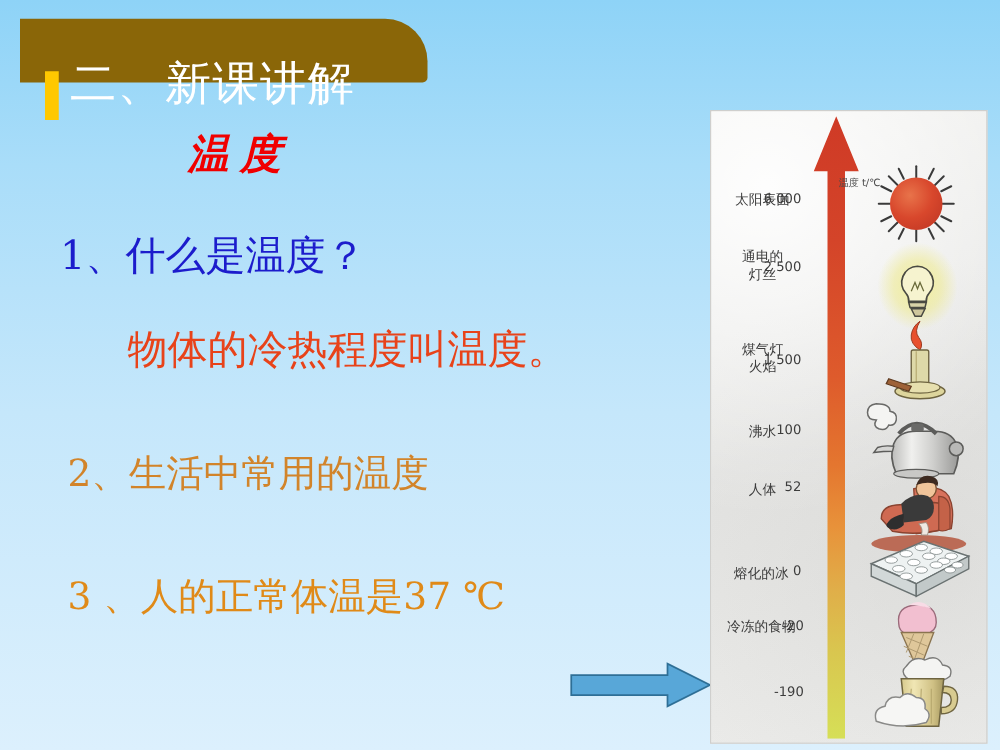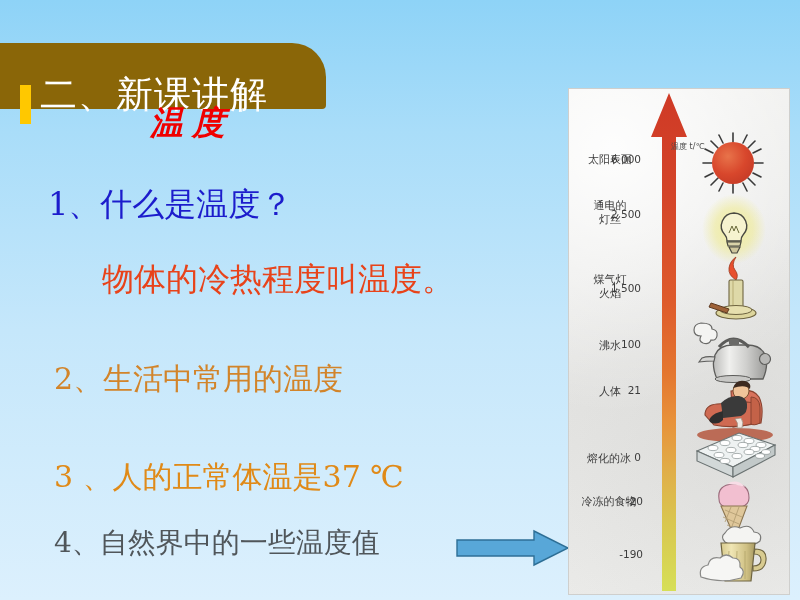--- a/index.html
+++ b/index.html
@@ -16,28 +16,27 @@
     position: relative;
     width: 800px;
     height: 600px;
     background: linear-gradient(to bottom, #8ED3F7 0%, #A9DDF9 22%, #C5E7FB 55%, #DCF0FD 100%);
     overflow: hidden;
   }
 
   
   #header-band {
     position: absolute;
-    left: 0;
+    left: 16px;
     top: 15px;
     width: 326px;
-    height: 66px;
+    height: 51px;
     background: #8a6608;
     border-top-right-radius: 34px;
     border-bottom-right-radius: 4px;
-    margin-top: 28px;
   }
   #header-accent {
     position: absolute;
     left: 20px;
     top: 42px;
     width: 11px;
     height: 39px;
     background: #ffc800;
   }
   #header-title {
@@ -185,21 +184,20 @@
   </div>
 
   <div class="line" id="topic-title">温度</div>
 
   <div class="line" id="q1">1、什么是温度？</div>
   <div class="line" id="a1">物体的冷热程度叫温度。</div>
 
   <div class="line" id="q2a">2、生活中常用的温度</div>
 
   <div class="line" id="q3">3 、人的正常体温是37 ℃</div>
-  <div class="line" id="q4">4、自然界中的一些温度值</div>
 
   <svg id="pointer-arrow" viewBox="0 0 114 38">
     <polygon points="1,11 78,11 78,2 112,19 78,36 78,27 1,27" fill="#58a7d8" stroke="#2e6f96" stroke-width="1.4" stroke-linejoin="miter"></polygon>
   </svg>
 
   <div id="temp-figure">
     <div id="fig-paper"></div>
 
     <svg id="thermo" viewBox="0 0 40 498">
       <defs>
@@ -296,21 +294,21 @@
       </linearGradient>
       <path d="M30 62 q-6 -14 -2 -24 q4 -10 18 -10 l14 0 q14 0 18 10 q4 10 -2 24 z" fill="url(#ketG)" stroke="#5c5c5a" stroke-width="1.3"></path>
       <path d="M28 40 q-8 -1 -13 1 l-3 4 q8 -1 15 -1 z" fill="#d5d5d3" stroke="#5c5c5a" stroke-width="1.1"></path>
       <path d="M32 30 q14 -16 30 0" fill="none" stroke="#5c5c5a" stroke-width="3.2"></path>
       <rect x="42" y="22" width="10" height="6" rx="1.5" fill="#6a6a68"></rect>
       <circle cx="78" cy="42" r="5.5" fill="#b8b8b6" stroke="#5c5c5a" stroke-width="1.2"></circle>
       <ellipse cx="46" cy="62" rx="18" ry="3.5" fill="#c8c8c6" stroke="#5c5c5a" stroke-width="1"></ellipse>
     </svg>
 
     <div class="fig-name" style="left:8px; top:295px; width:66px;">人体</div>
-    <div class="fig-value" style="left:30px; top:295px;">21</div>
+    <div class="fig-value" style="left:30px; top:295px;">52</div>
 
     <svg class="fig-icon" style="left:122px; top:288px;" width="86" height="68" viewBox="0 0 86 68">
       <ellipse cx="44" cy="58" rx="38" ry="7" fill="#b5573e" opacity="0.85"></ellipse>
       <path d="M40 14 q22 -4 28 6 q5 10 2 26 l-28 4 z" fill="#d8725c" stroke="#8a4330" stroke-width="1.1"></path>
       <path d="M14 38 q0 -10 12 -11 l30 -2 q9 0 9 9 l0 12 q-22 6 -42 2 z" fill="#cf6a52" stroke="#8a4330" stroke-width="1.1"></path>
       <path d="M60 20 q8 0 9 10 l0 16 q-6 3 -9 1 z" fill="#c46248" stroke="#8a4330" stroke-width="1"></path>
       <circle cx="50" cy="14" r="8" fill="#f0c49a" stroke="#7a5030" stroke-width="1"></circle>
       <path d="M42 11 q3 -9 12 -7 q7 2 5 8 q-5 -5 -17 -1 z" fill="#3d2a20"></path>
       <path d="M30 26 q8 -8 18 -7 q7 1 8 8 q1 9 -6 12 l-18 2 z" fill="#3a3a3a"></path>
       <path d="M32 34 q-9 2 -12 6 q-4 4 1 6 q6 2 11 -3 z" fill="#2e2e2e"></path>

